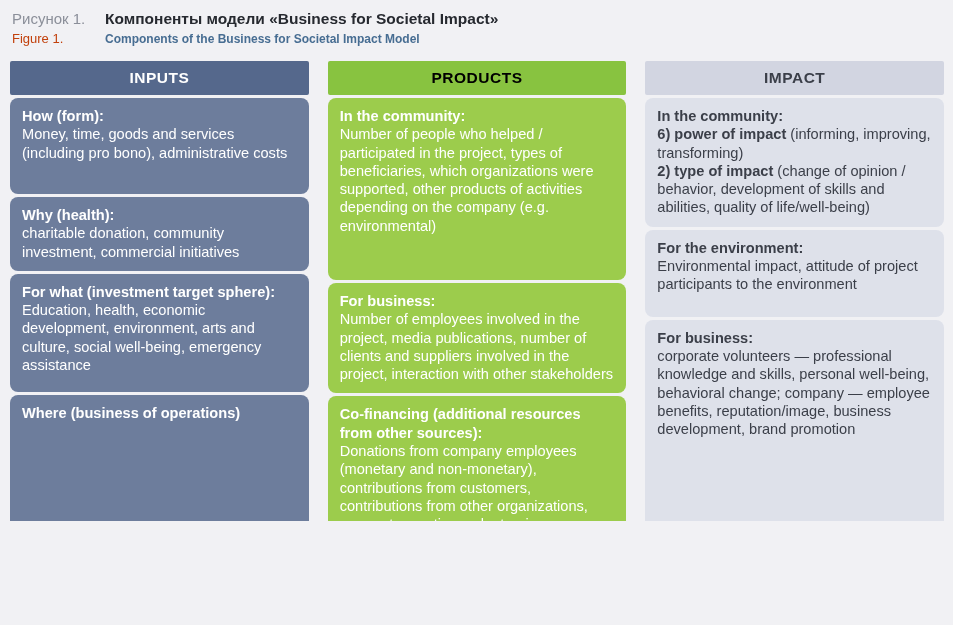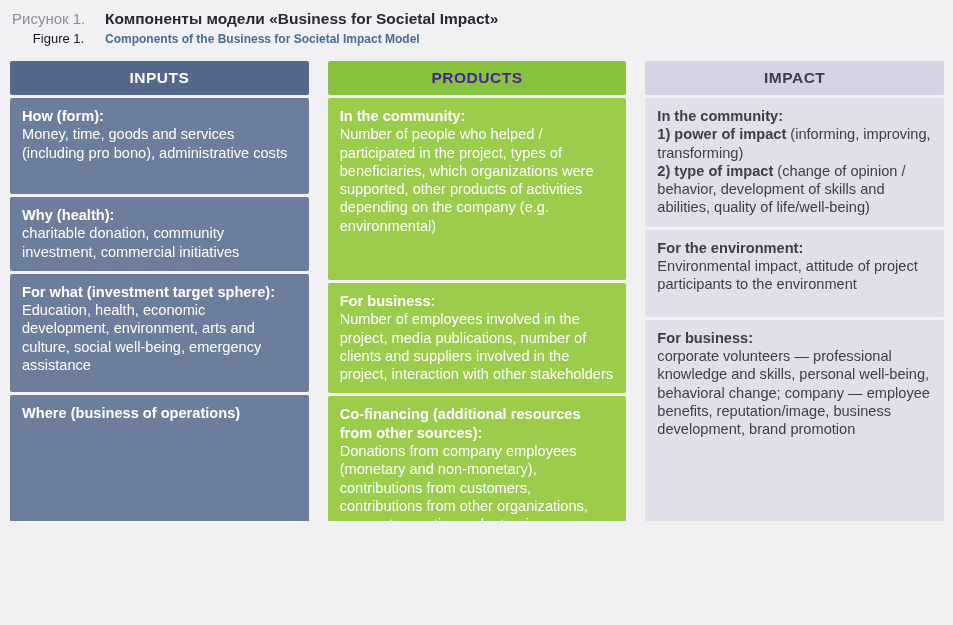--- a/index.html
+++ b/index.html
@@ -4,37 +4,37 @@
 <style>
   * { margin:0; padding:0; box-sizing:border-box; }
   html,body { background:#f1f1f4; }
   body { font-family:"Liberation Sans","DejaVu Sans",sans-serif; }
   .page { width:953px; height:521px; background:var(--page-bg,#f1f1f4); overflow:hidden; position:relative; }
 
   
   .fig-title { display:grid; grid-template-columns:93px 1fr; row-gap:3px; padding:10px 12px 0 12px; align-items:baseline; }
   .fig-label-ru { color:#8b8f99; font-size:15px; }
   .fig-name-ru  { color:#26292f; font-size:15.5px; font-weight:700; }
-  .fig-label-en { color:#0f172a; font-size:13px;text-align:center; }
+  .fig-label-en { color:#c2410c; font-size:13px; }
   .fig-name-en  { color:var(--en-title-color,#476d92); font-size:12px; font-weight:700; }
 
   
   .columns { display:flex; gap:19px; padding:0 9px 0 10px; margin-top:15px; align-items:flex-start; }
   .col { flex:1; display:flex; flex-direction:column; min-width:0; }
   .col-inputs   { height:510px; }
   .col-products { height:512px; }
   .col-impact   { height:548px; }
 
   .col-header { height:34px; flex:0 0 34px; display:flex; align-items:center; justify-content:center;
                 font-weight:700; font-size:15.5px; letter-spacing:.5px; margin-bottom:3px; border-radius:2px; }
   .col-inputs   .col-header { background:var(--inputs-header,#55688c); color:#fff; }
-  .col-products .col-header { background:var(--products-header,#88c340); color:#4c1d95; }
+  .col-products .col-header { background:var(--products-header,#88c340); color:#000000; }
   .col-impact   .col-header { background:var(--impact-header,#d2d5e1); color:var(--impact-text,#3b3f49); }
 
-  .section { padding:9px 12px 10px 12px; margin-bottom:3px; font-size:14.6px; line-height:18.3px; border-radius:2px; }
+  .section { padding:9px 12px 10px 12px; margin-bottom:3px; font-size:14.6px; line-height:18.3px; border-radius:8px; }
   .section:last-child { margin-bottom:0; }
   .col-inputs   .section { background:var(--inputs-body,#6d7d9c); color:#fff; }
   .col-products .section { background:var(--products-body,#9ccc4c); color:#fff; }
   .col-impact   .section { background:var(--impact-body,#dee1ea); color:var(--impact-text,#3b3f49); }
   .sec-heading { font-weight:700; }
   .b { font-weight:700; }
   .grow { flex:1 1 auto; }
 
   
   .h96{min-height:96px} .h65{min-height:65px} .h118{min-height:118px}
@@ -95,21 +95,21 @@
         <div class="sec-heading">Co-financing (additional resources from other sources):</div>
         <div class="sec-body">Donations from company employees (monetary and non-monetary), contributions from customers, contributions from other organizations, corporate overtime volunteering</div>
       </div>
     </div>
 
     <div class="col col-impact">
       <div class="col-header">IMPACT</div>
 
       <div class="section h127">
         <div class="sec-heading">In the community:</div>
-        <div class="sec-body"><span class="b">1) power of impact</span><span> (informing, improving, transforming)</span><br><span class="b">2) type of impact</span><span> (change of opinion / behavior, development of skills and abilities, quality of life/well-being)</span></div>
+        <div class="sec-body"><span class="b">6) power of impact</span><span> (informing, improving, transforming)</span><br><span class="b">2) type of impact</span><span> (change of opinion / behavior, development of skills and abilities, quality of life/well-being)</span></div>
       </div>
 
 
       <div class="section h87">
         <div class="sec-heading">For the environment:</div>
         <div class="sec-body">Environmental impact, attitude of project participants to the environment</div>
       </div>
 
       <div class="section grow">
         <div class="sec-heading">For business:</div>

